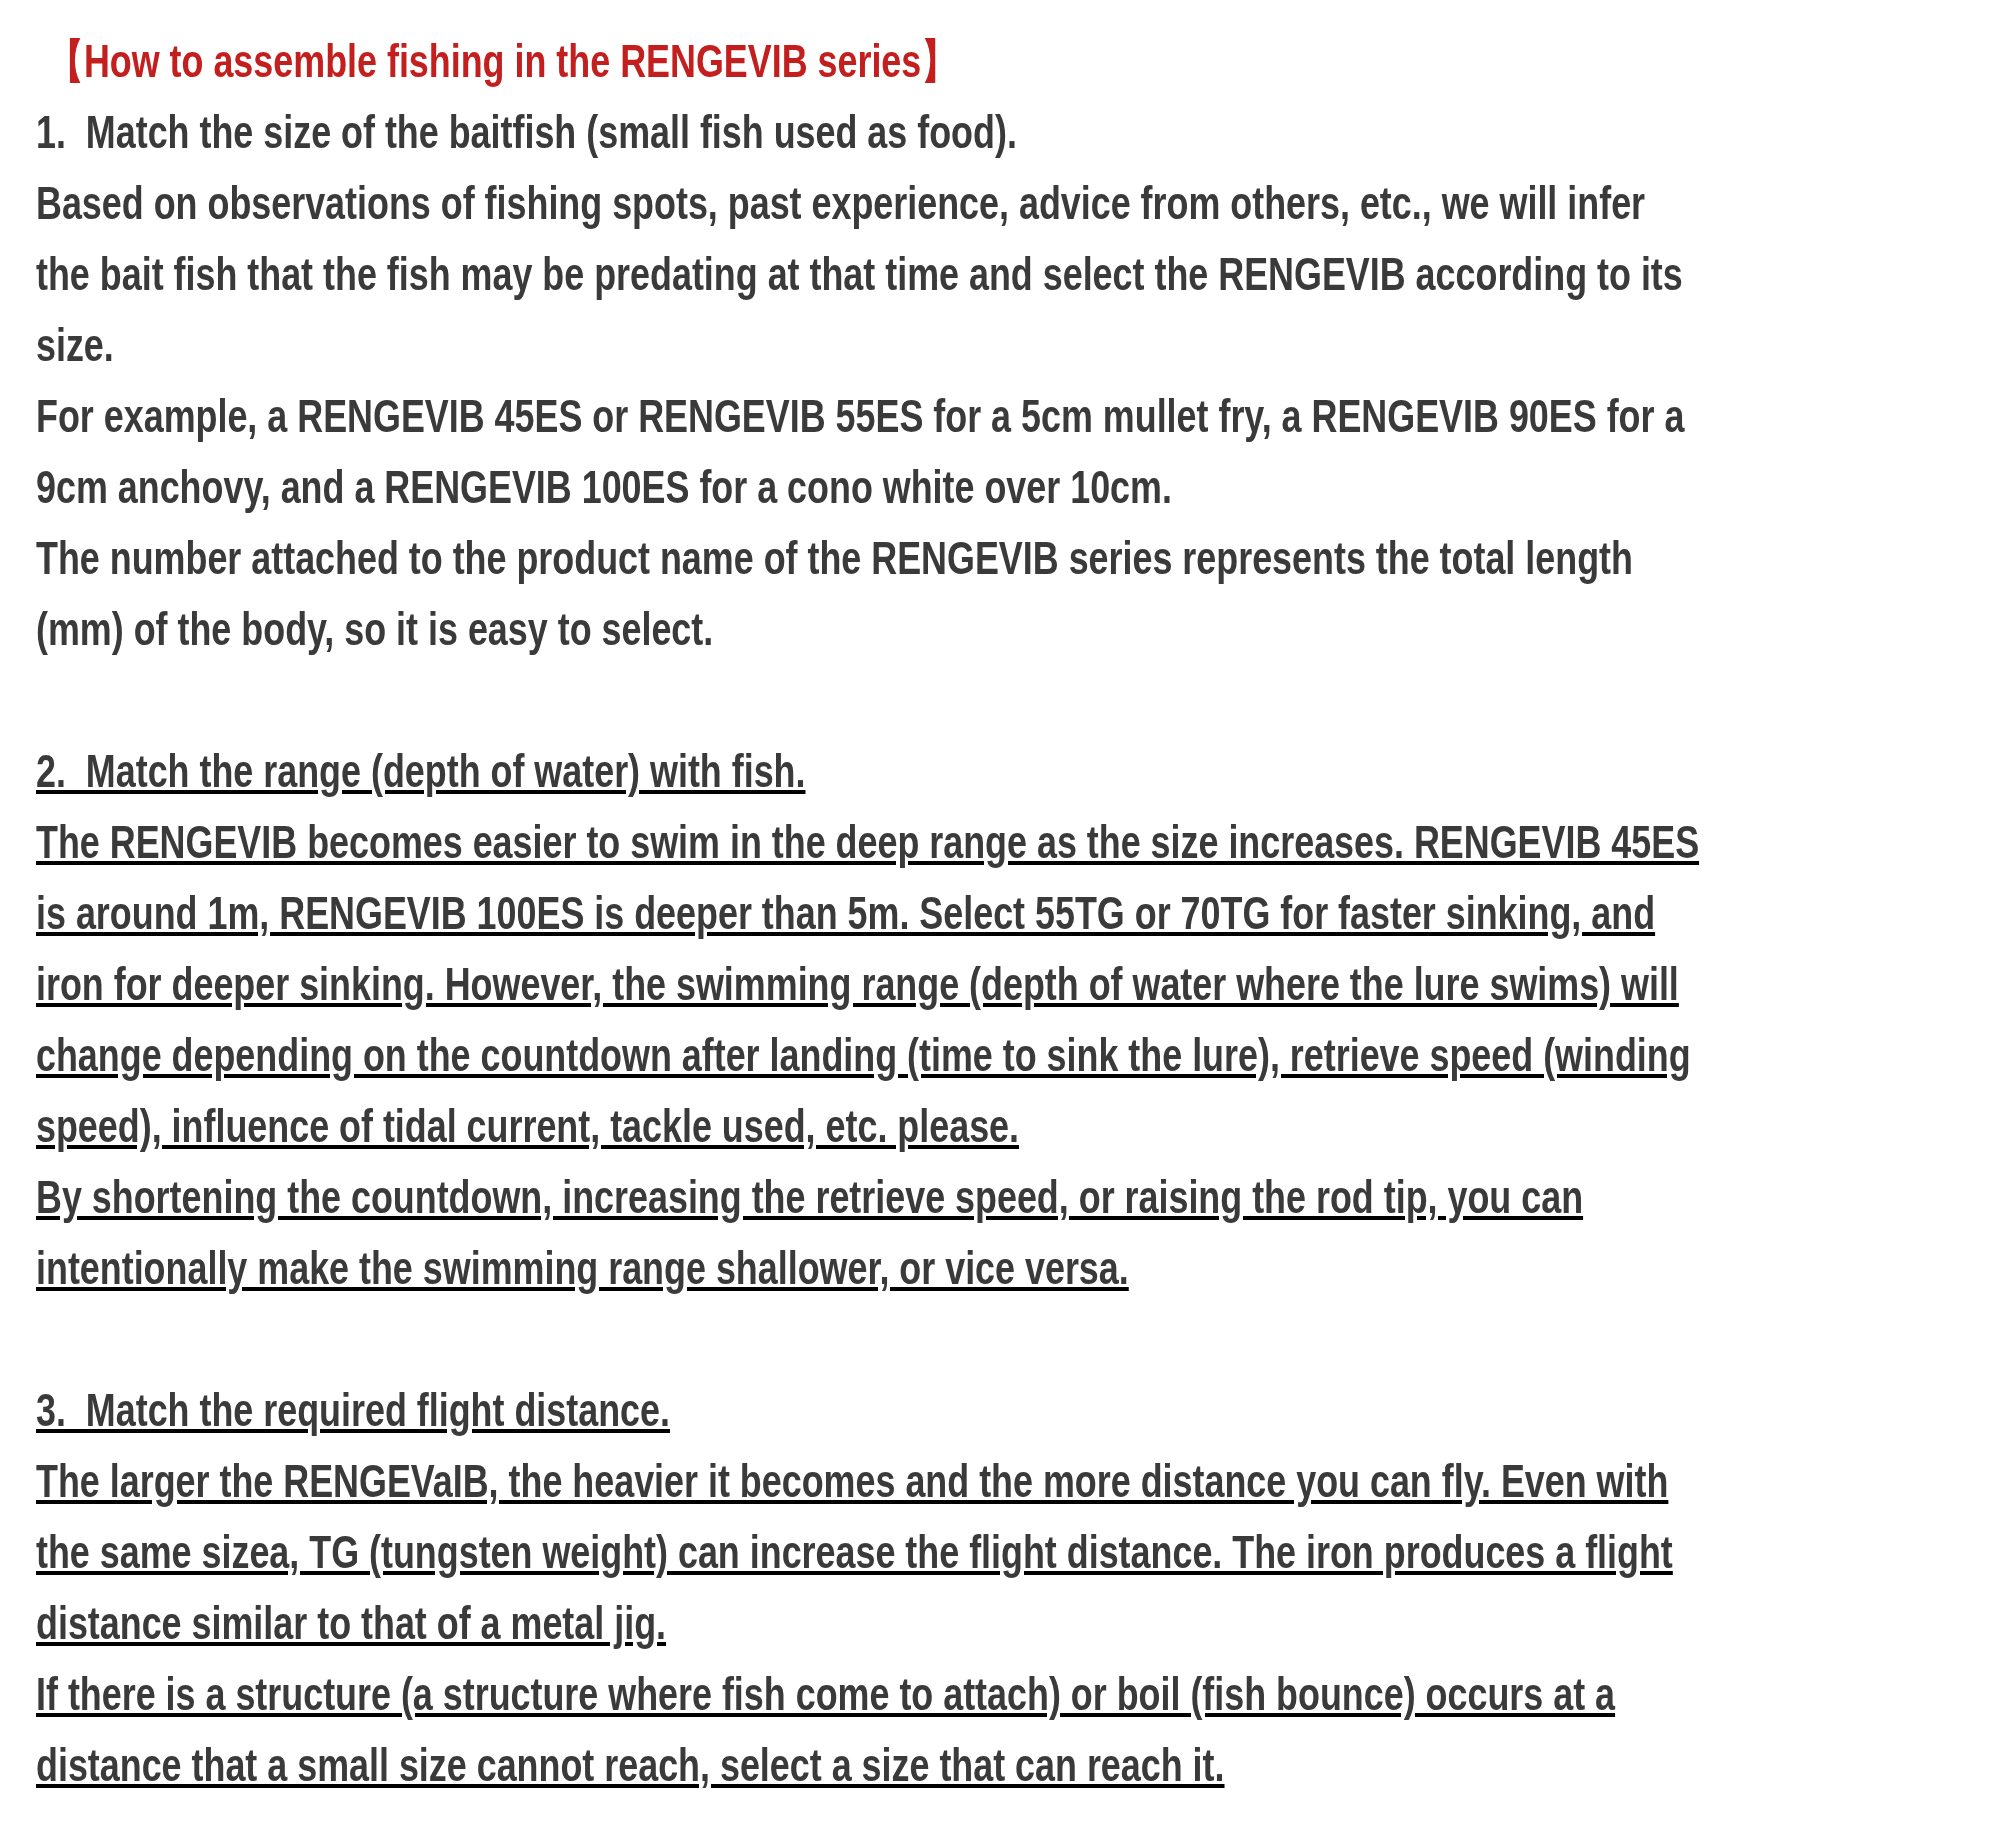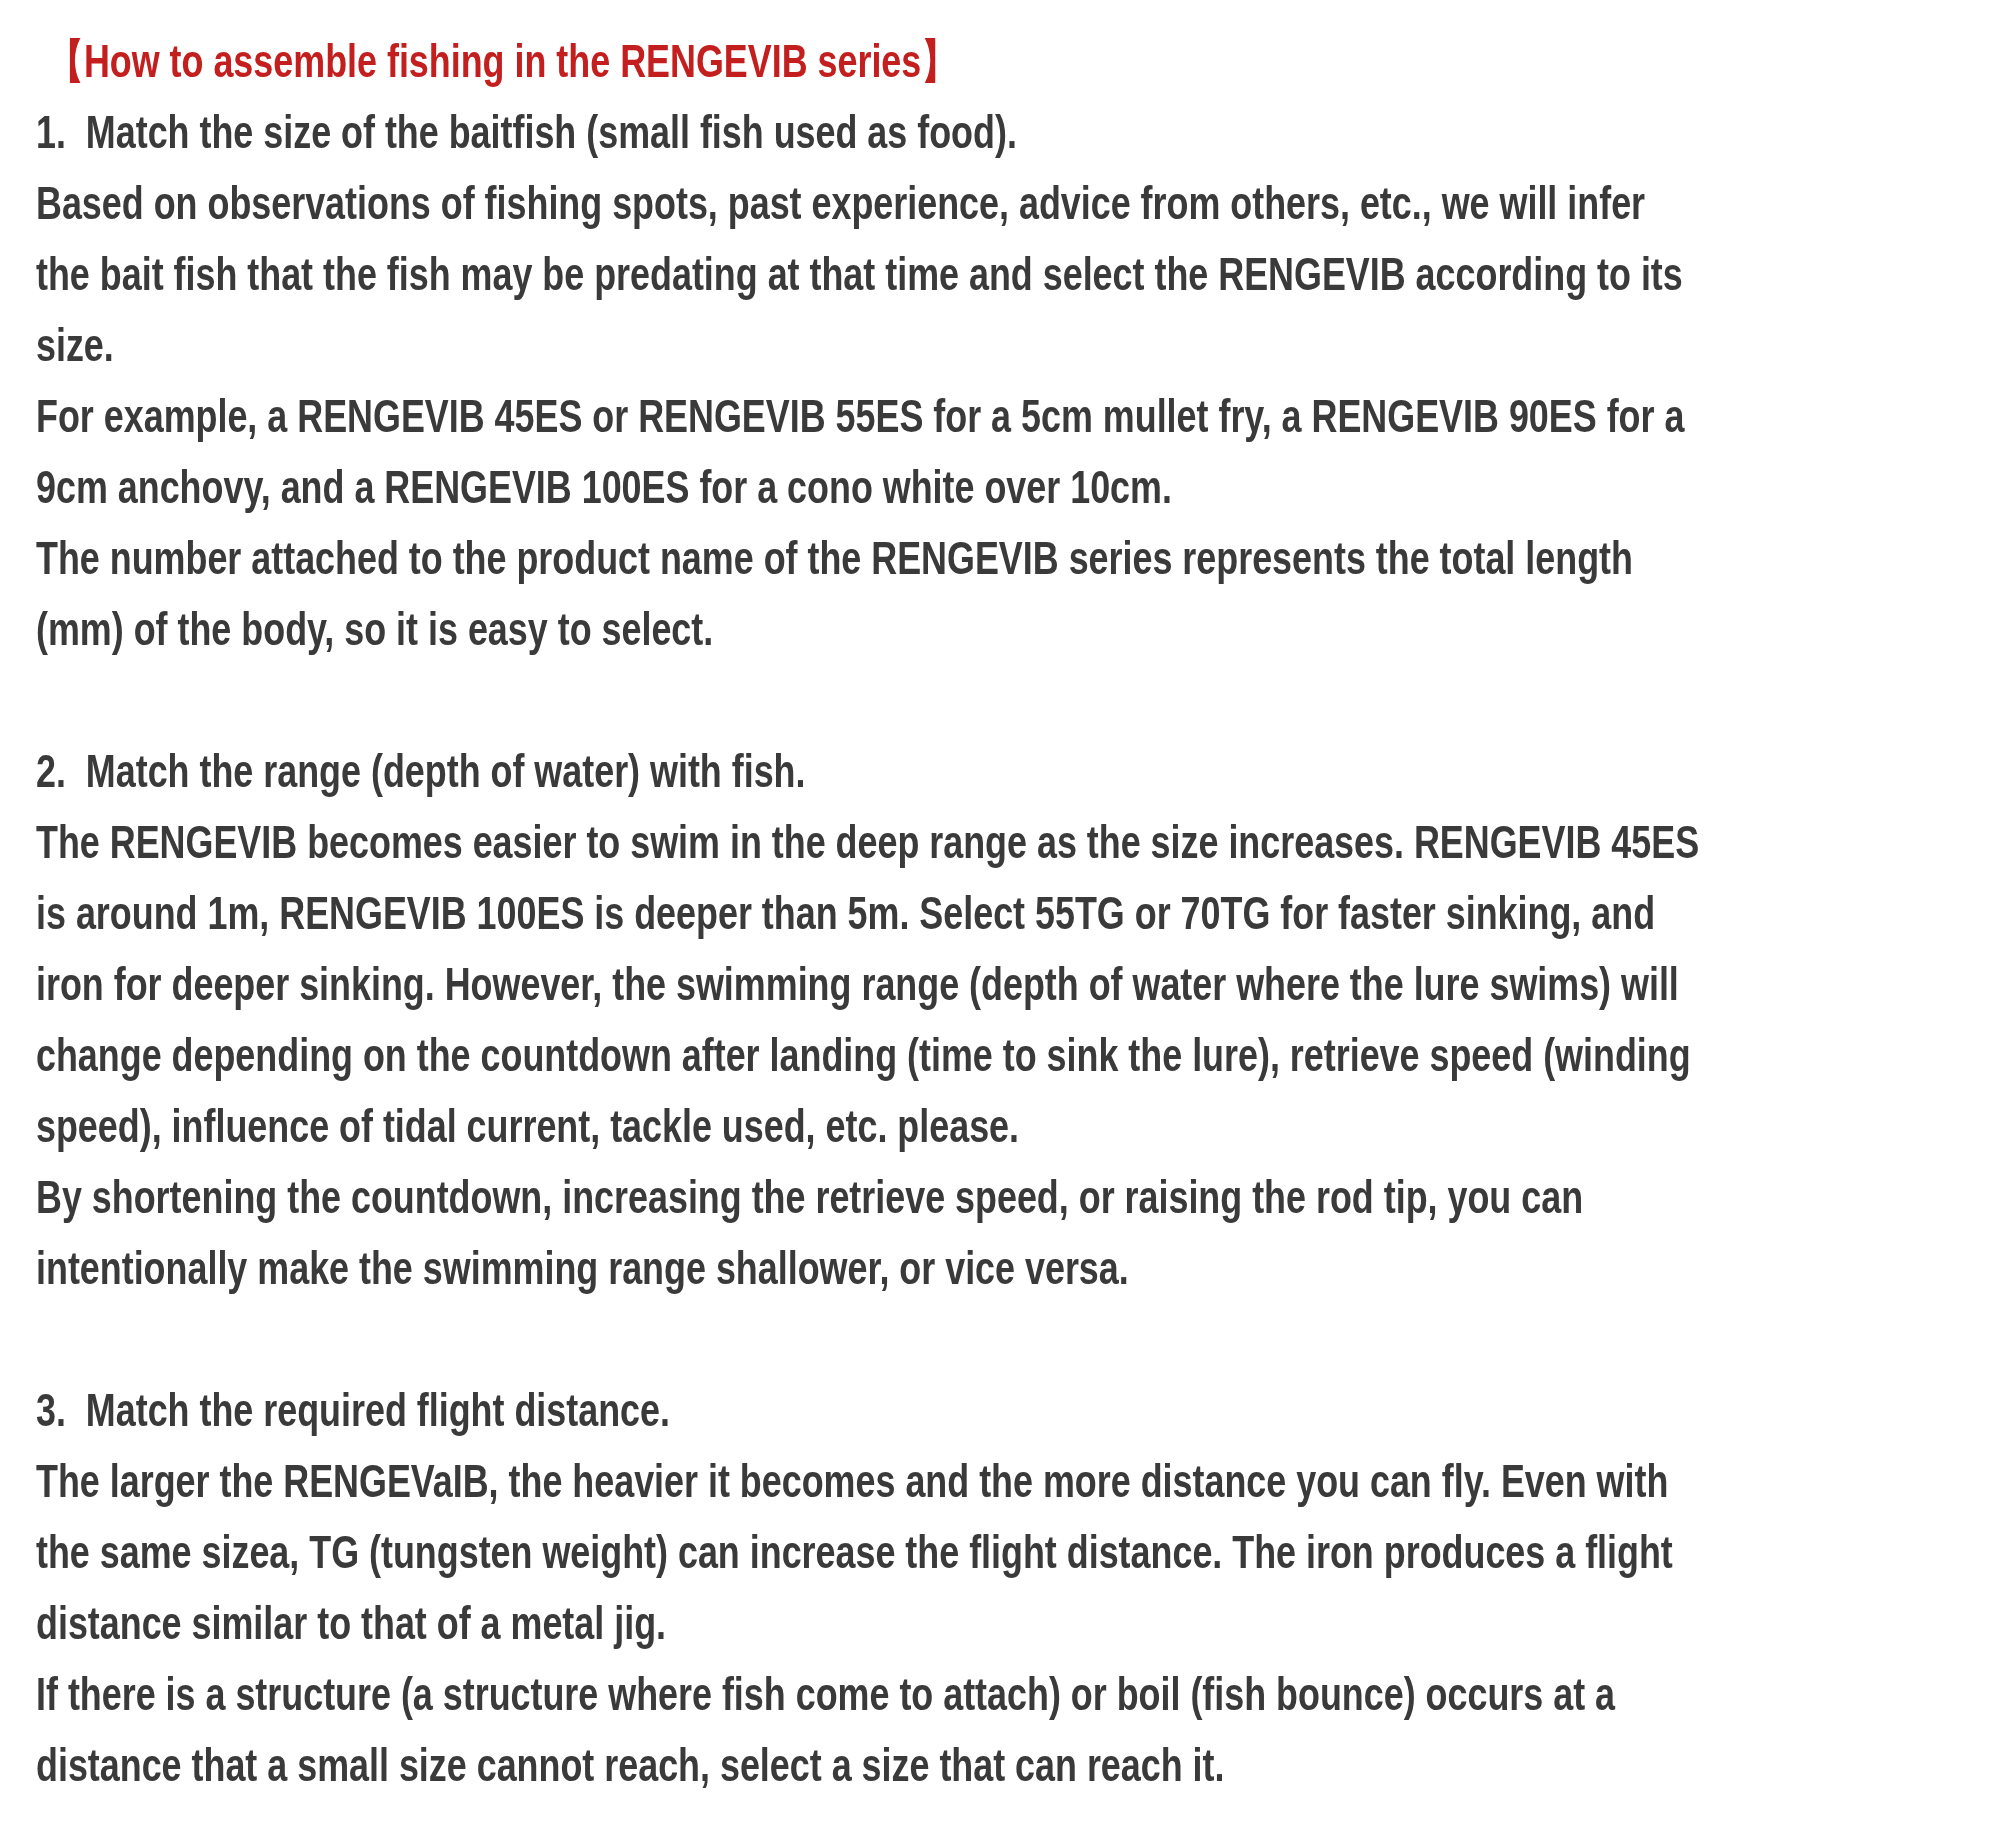--- a/index.html
+++ b/index.html
@@ -26,21 +26,21 @@
     color: #3a3a3a;
     transform: scaleX(0.78);
     transform-origin: 0 50%;
     letter-spacing: 0px;
   }
   .heading {
     color: #c41f1f;
     margin-left: 12px;
   }
   section { margin: 0; padding: 0; }
-  section.gap { margin-top: 71px; }
+  section.gap { margin-top: 71px; text-decoration: underline; }
 </style>
 </head>
 <body>
 
 <div class="doc">
 
   <div class="heading">【How to assemble fishing in the RENGEVIB series】</div>
 
   <section>
     <div class="line">1.  Match the size of the baitfish (small fish used as food).</div>

